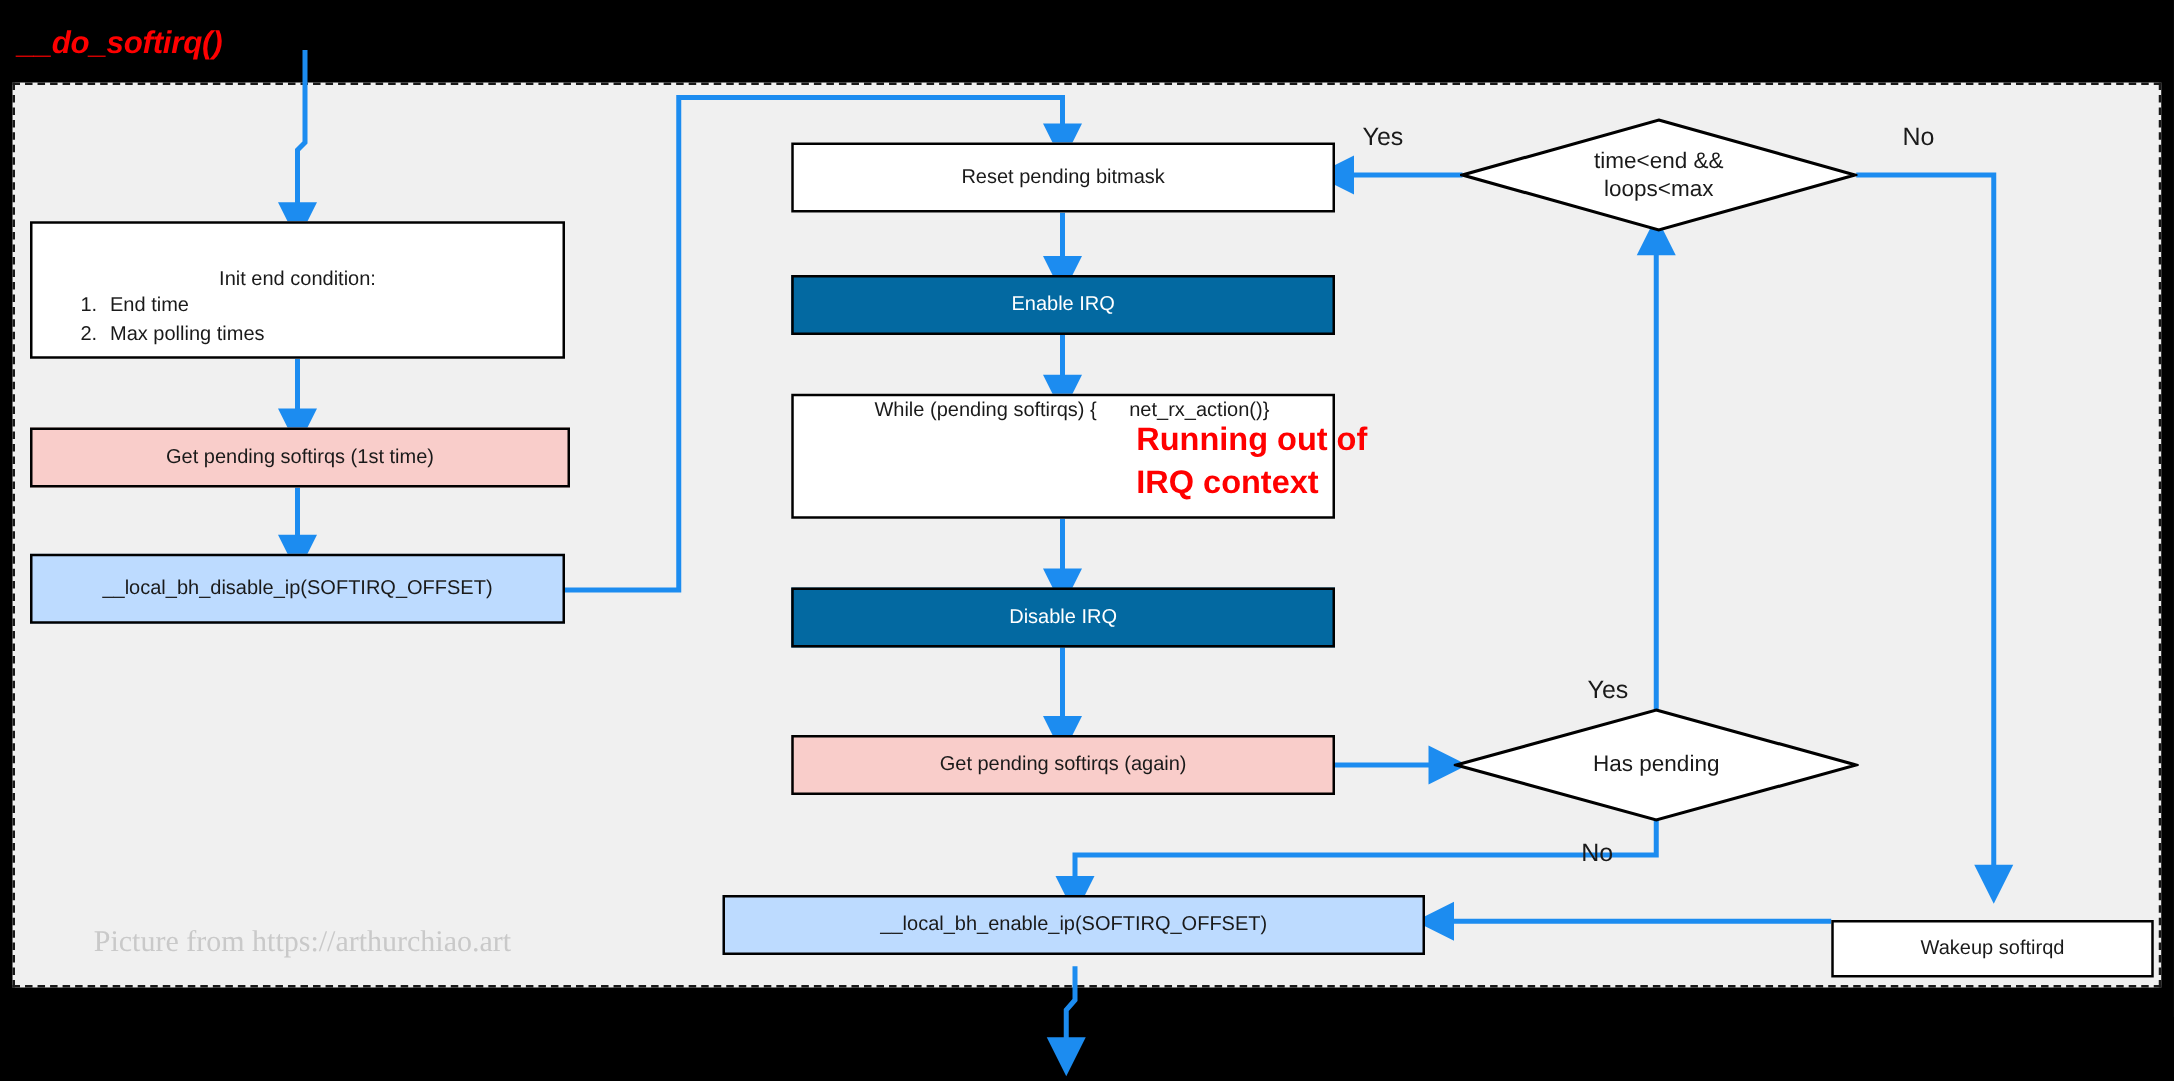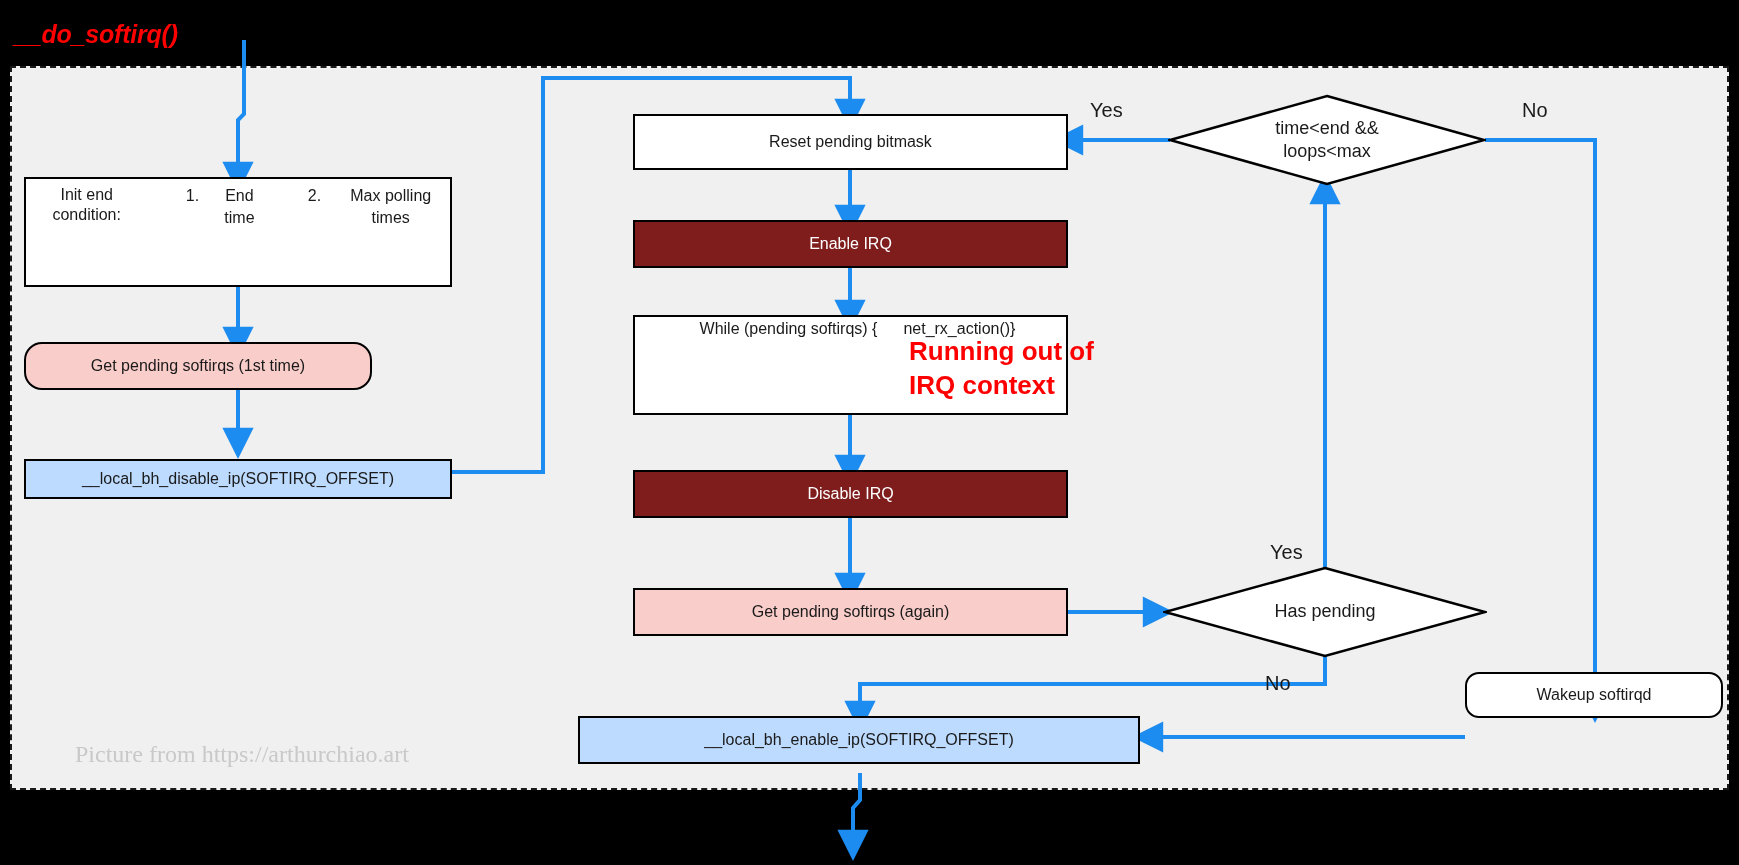--- a/index.html
+++ b/index.html
@@ -61,27 +61,27 @@
     align-items: center;
     justify-content: center;
     font-size: 16px;
     color: #1a1a1a;
     text-align: center;
     line-height: 1.35;
   }
   .node.white  { background: #ffffff; }
   .node.pink   { background: #fadbd8; background: #f9cdca; }
   .node.lblue  { background: #bddbff; }
-  .node.blue   { background: #7f1d1d; color: #ffffff; border-color: #000000; }
+  .node.blue   { background: #0369a1; color: #ffffff; border-color: #000000; }
 
   
   .initbox {
-    flex-direction: row;
+    flex-direction: column;
     align-items: stretch;
-    justify-content: center;
+    justify-content: flex-end;
     padding: 6px 0 6px 0;
   }
   .initbox .hdr {
     text-align: center;
     line-height: 1.25;
   }
   .initbox .li {
     display: flex;
     line-height: 1.4;
     padding-left: 28px;
@@ -199,23 +199,23 @@
     <div class="li">
       <span class="num">1.</span>
       <span>End time</span>
     </div>
     <div class="li">
       <span class="num">2.</span>
       <span>Max polling times</span>
     </div>
   </div>
 
-  <div class="node pink" style="left:24px; top:342px; width:348px; height:48px;border-radius:18px;">Get pending softirqs (1st time)</div>
-
-  <div class="node lblue" style="left:24px; top:459px; width:428px; height:40px;">__local_bh_disable_ip(SOFTIRQ_OFFSET)</div>
+  <div class="node pink" style="left:24px; top:342px; width:432px; height:48px;">Get pending softirqs (1st time)</div>
+
+  <div class="node lblue" style="left:24px; top:443px; width:428px; height:56px;">__local_bh_disable_ip(SOFTIRQ_OFFSET)</div>
 
   <div class="node white" style="left:633px; top:114px; width:435px; height:56px;">Reset pending bitmask</div>
 
   <div class="node blue" style="left:633px; top:220px; width:435px; height:48px;">Enable IRQ</div>
 
   <div class="node white codebox" style="left:633px; top:315px; width:435px; height:100px;">
     <div>While (pending softirqs) {</div>
     <div class="ind">net_rx_action()</div>
     <div>}</div>
   </div>
@@ -243,21 +243,21 @@
 
   <div class="diamond" style="left:1163px; top:566px; width:324px; height:92px;">
     <svg width="324" height="92" viewBox="0 0 324 92" xmlns="http://www.w3.org/2000/svg">
       <polygon points="162,2 322,46 162,90 2,46" fill="#ffffff" stroke="#000000" stroke-width="2.5"></polygon>
     </svg>
     <div class="dlabel">
       <span>Has pending</span>
     </div>
   </div>
 
-  <div class="node white" style="left:1465px; top:672px; width:258px; height:46px;border-radius:14px;">Wakeup softirqd</div>
+  <div class="node white" style="left:1465px; top:736px; width:258px; height:46px;">Wakeup softirqd</div>
 
   <div class="elabel" style="left:1090px; top:99px;">Yes</div>
 
   <div class="elabel" style="left:1522px; top:99px;">No</div>
 
   <div class="elabel" style="left:1270px; top:541px;">Yes</div>
 
   <div class="elabel" style="left:1265px; top:672px;">No</div>
 
 </div>

